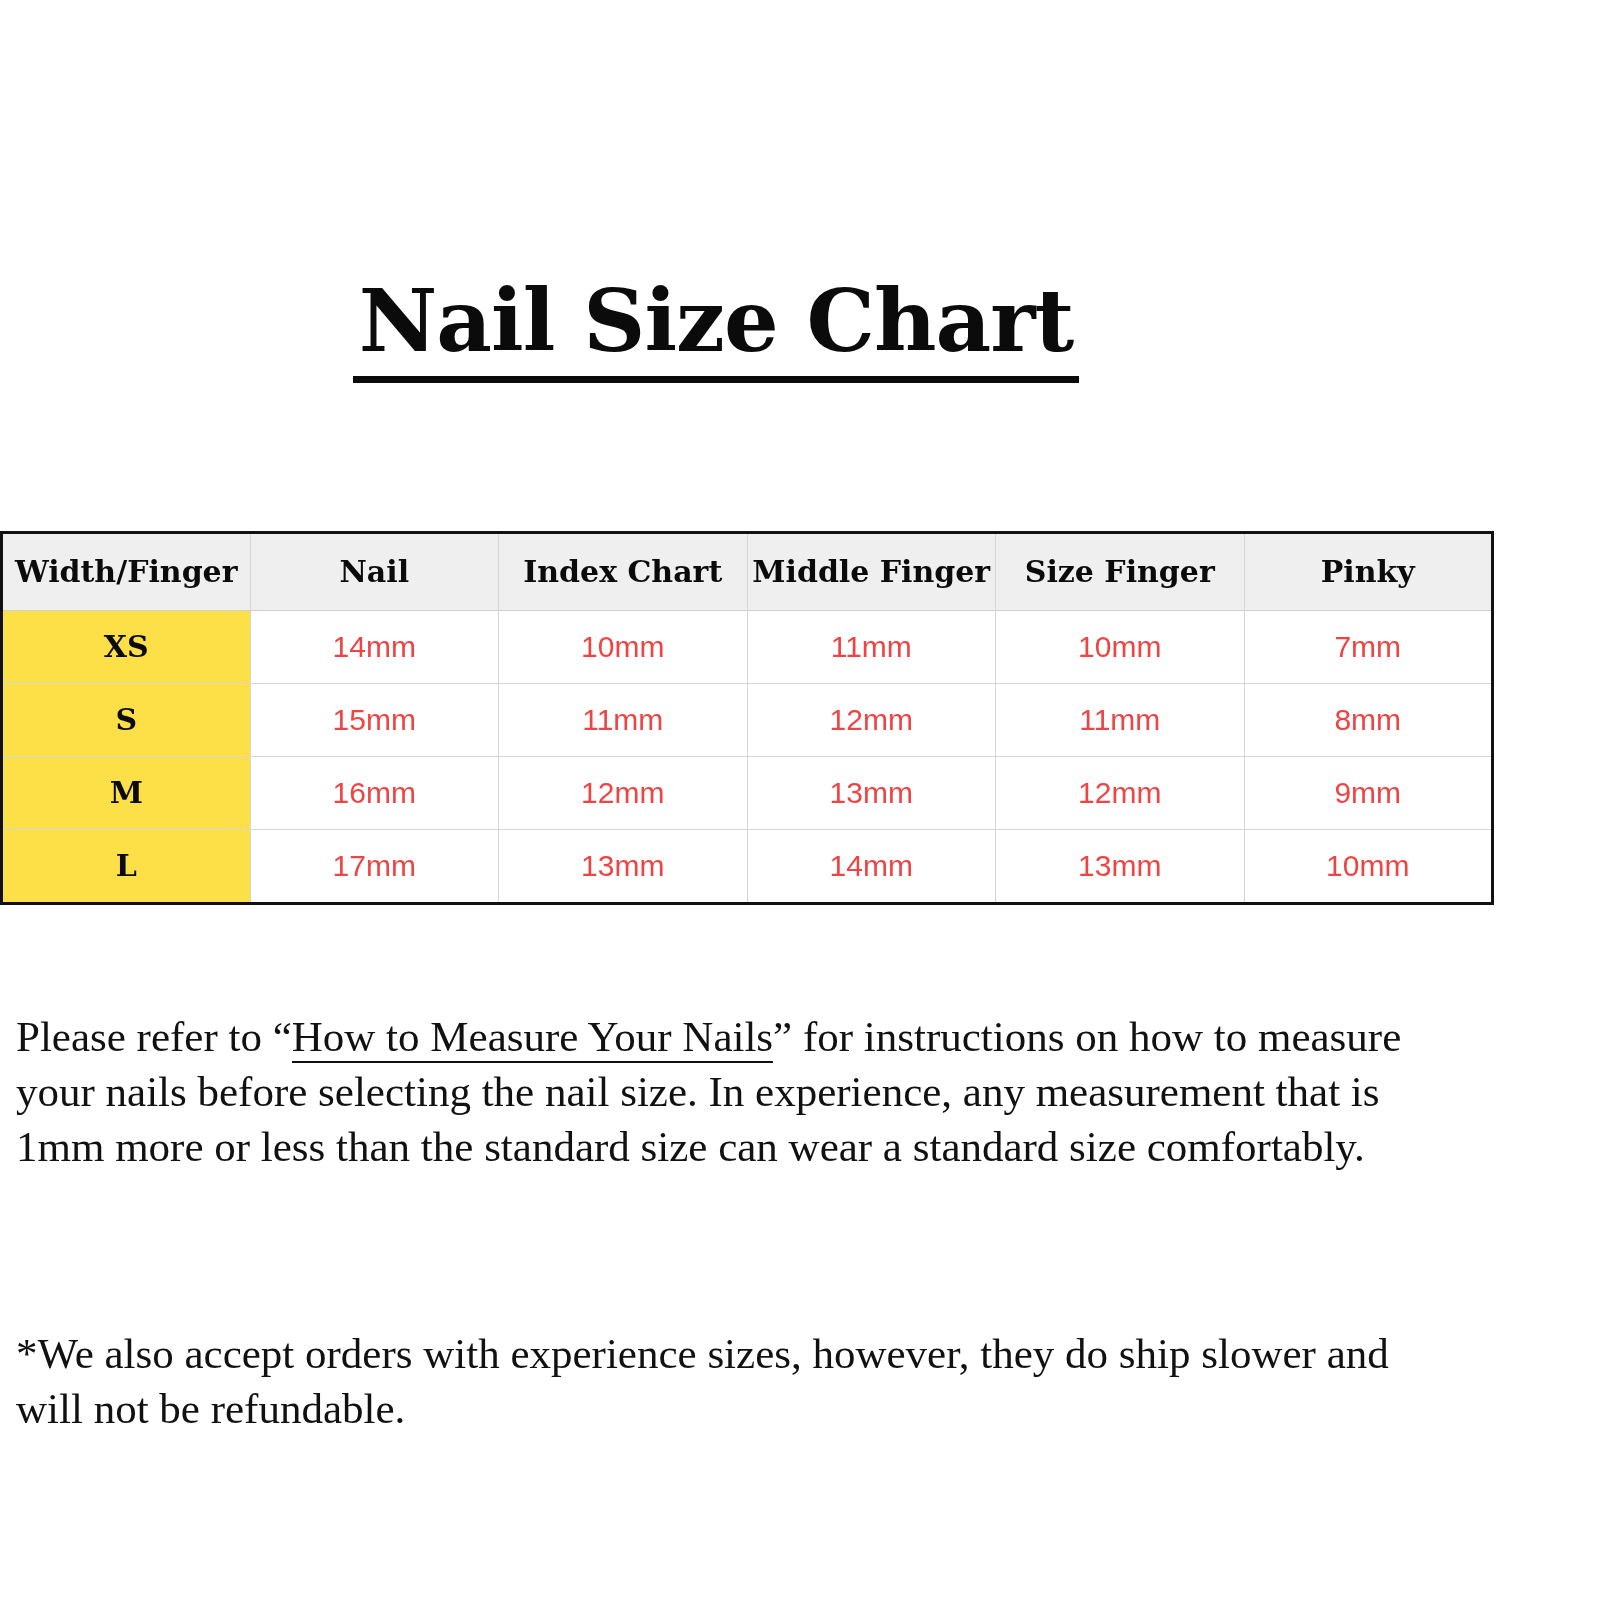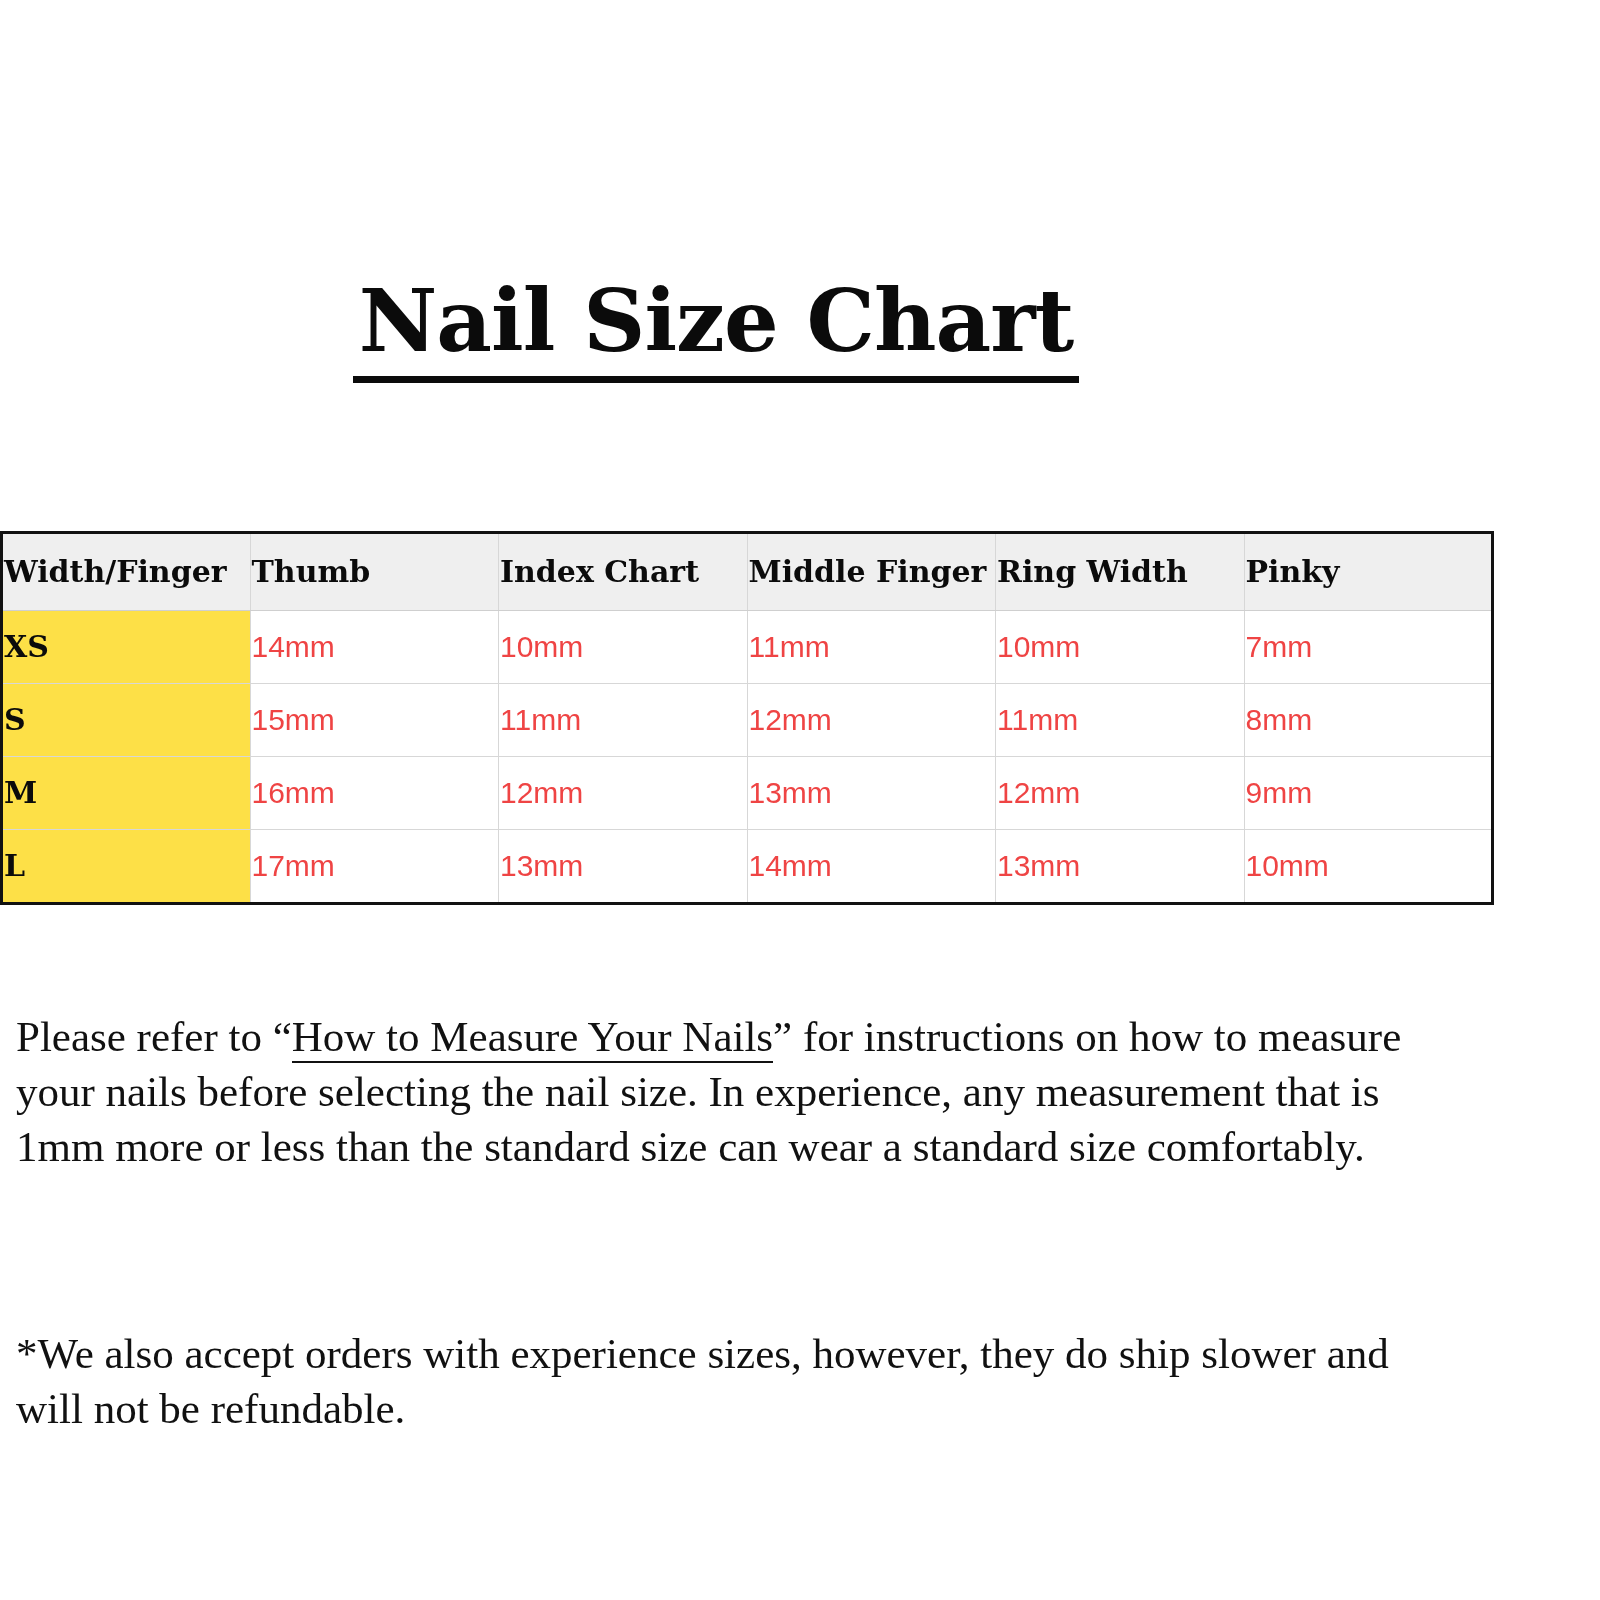--- a/index.html
+++ b/index.html
@@ -45,21 +45,21 @@
   }
   table.size-table {
     width: 100%;
     border-collapse: collapse;
     border: 3px solid #111111;
     table-layout: fixed;
   }
   table.size-table th,
   table.size-table td {
     border: 1.5px solid #d7d7d7;
-    text-align: left;
+    text-align: center;
     vertical-align: middle;
   }
   table.size-table thead th {
     background: #efefef;
     font-family: "DejaVu Serif", serif;
     font-weight: bold;
     font-size: 30px;
     letter-spacing: 0px;
     height: 74px;
     color: #0b0b0b;
@@ -111,24 +111,24 @@
 
   <div class="title-wrap">
     <h1 class="title">Nail Size Chart</h1>
   </div>
 
   <div class="table-wrap">
     <table class="size-table">
       <thead>
         <tr>
           <th>Width/Finger</th>
-          <th>Thumb</th>
+          <th>Nail</th>
           <th>Index Chart</th>
           <th>Middle Finger</th>
-          <th>Ring Width</th>
+          <th>Size Finger</th>
           <th>Pinky</th>
         </tr>
       </thead>
       <tbody>
         <tr>
           <td class="rowhead">XS</td>
           <td>14mm</td>
           <td>10mm</td>
           <td>11mm</td>
           <td>10mm</td>

